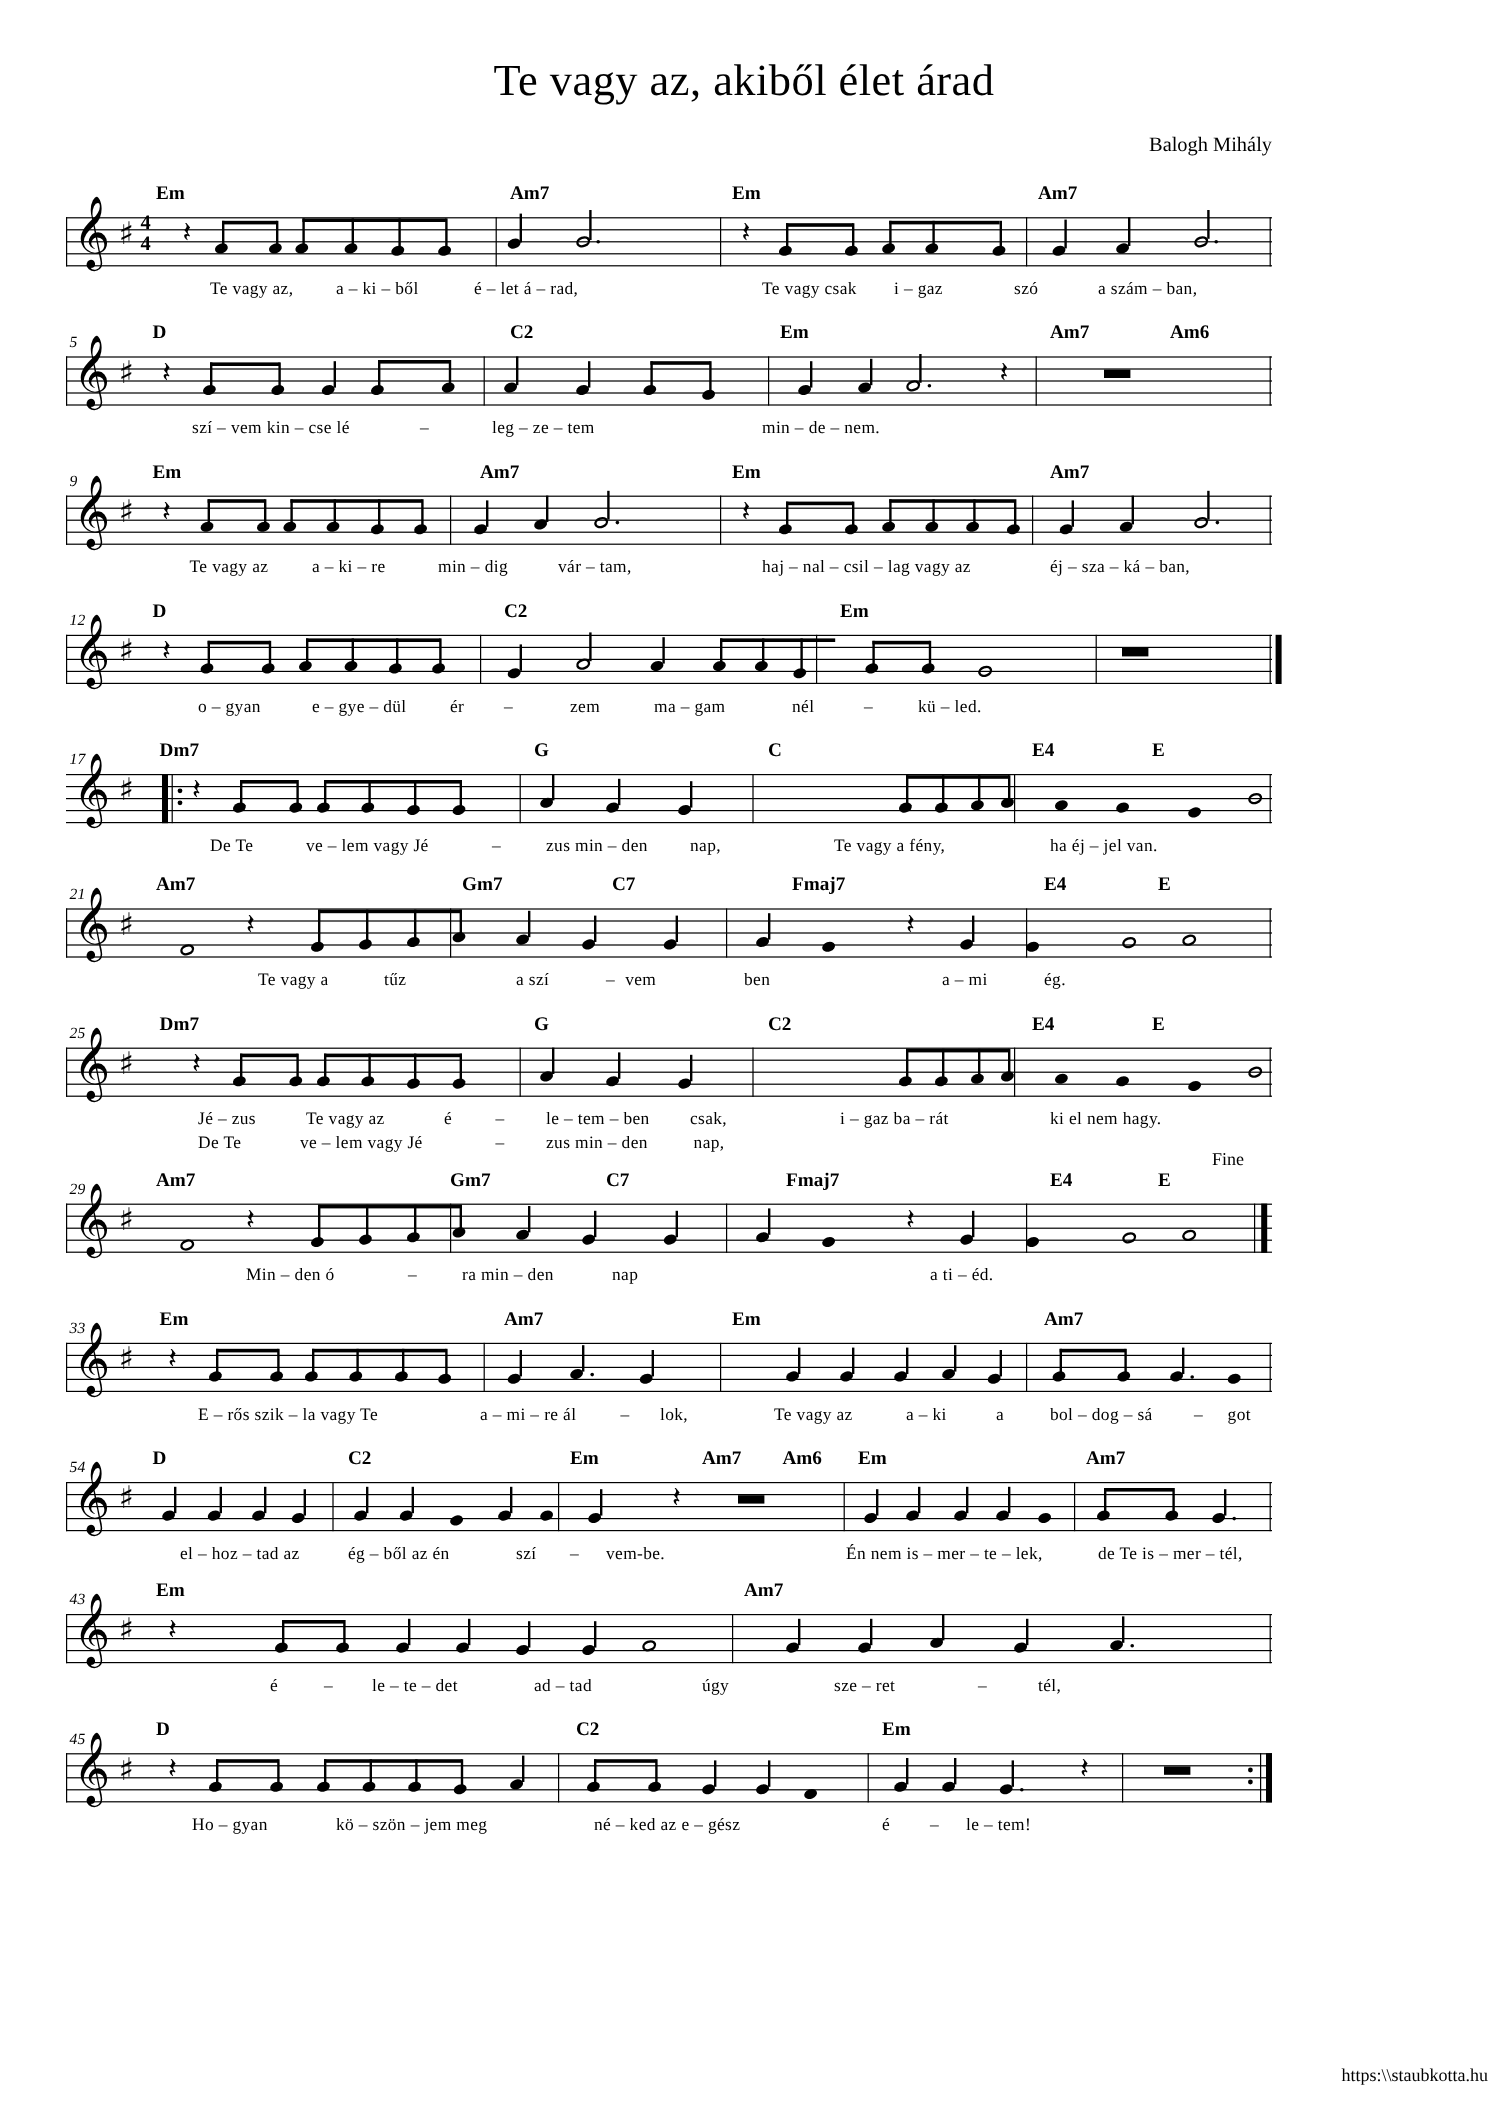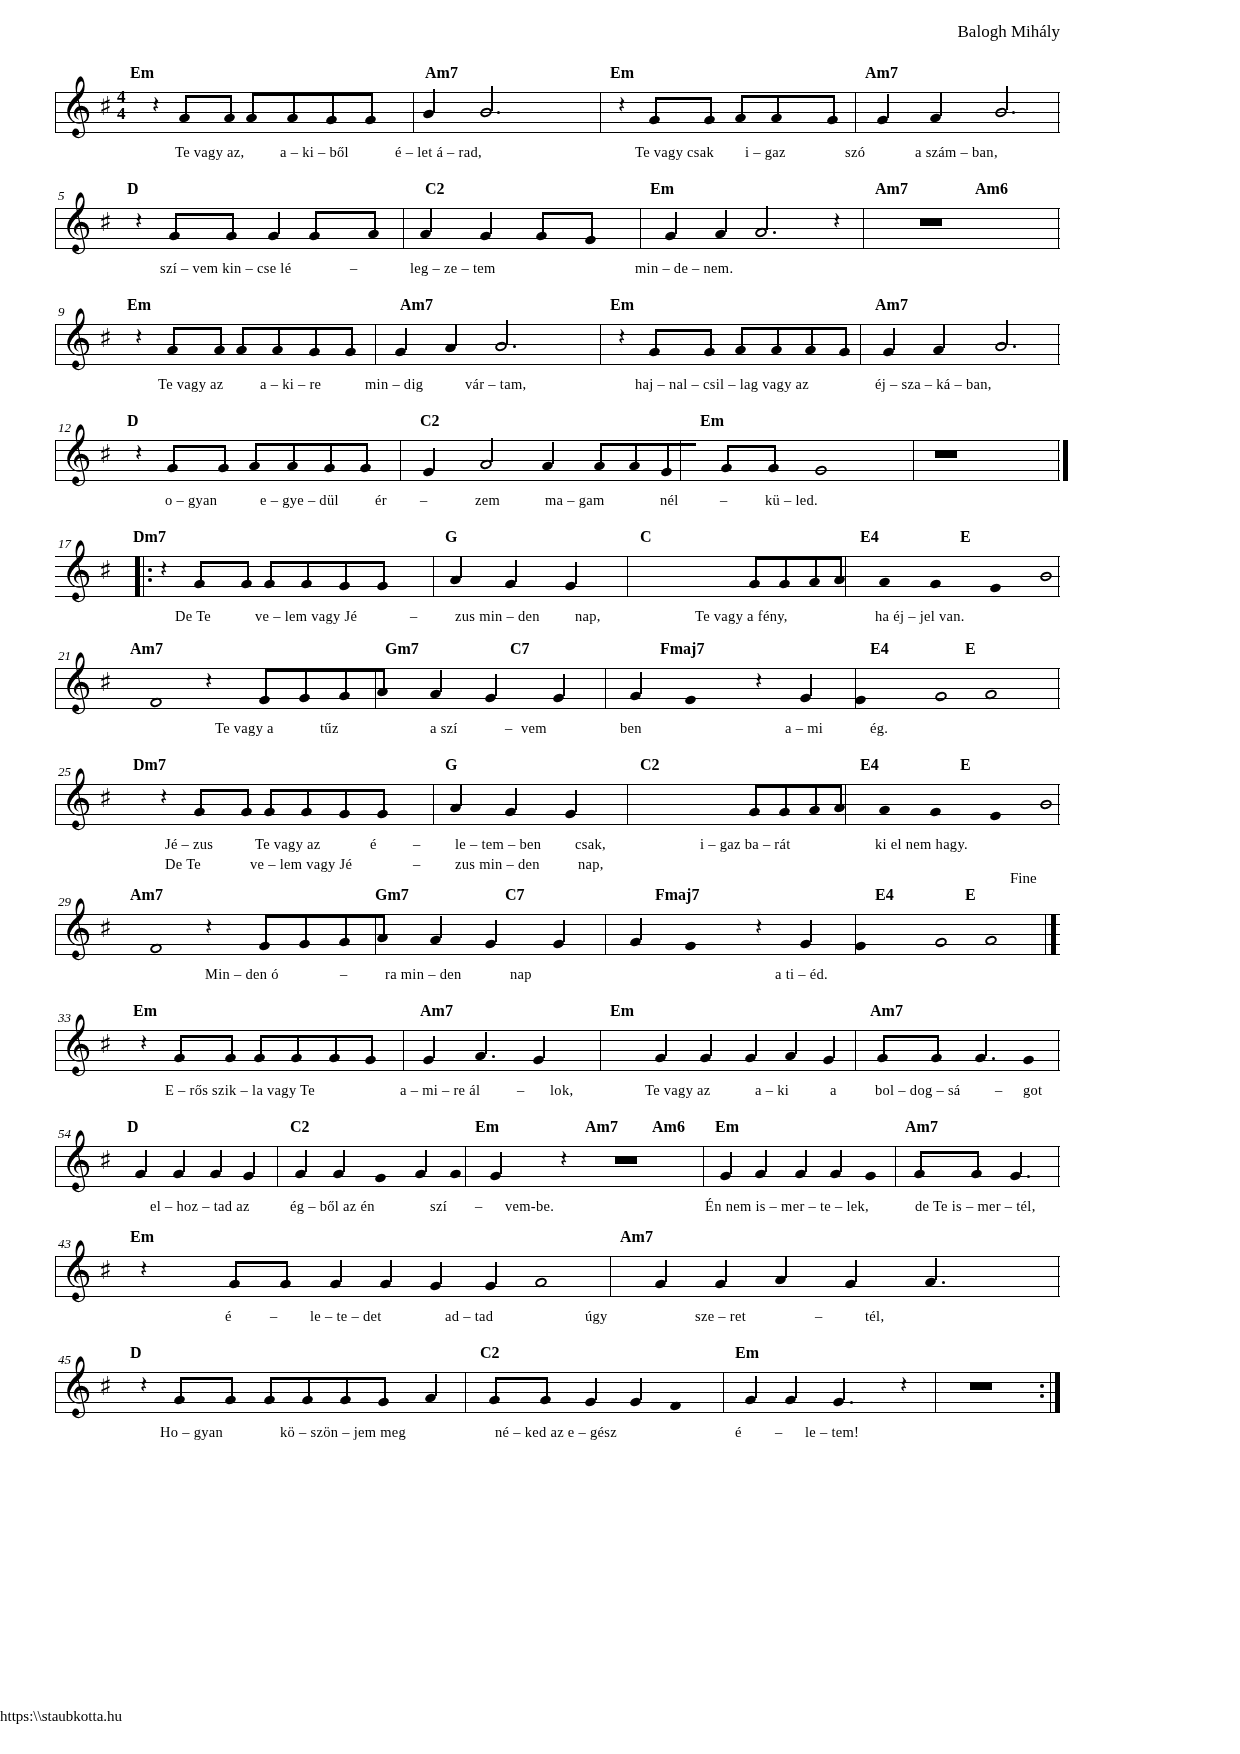--- a/index.html
+++ b/index.html
@@ -158,35 +158,36 @@
     position: absolute; width: 3px; height: 3px;
     background: #000; border-radius: 50%;
   }
   .fine {
     position: absolute;
     font-size: 15px;
     font-family: "Liberation Serif", serif;
   }
   .footer {
     position: absolute;
-    bottom: 51px; left: 0; right: 0;
-    text-align: left;
+    bottom: 61px; left: 0; right: 0;
+    text-align: right;
     font-size: 15px;
     font-family: "Liberation Serif", serif;
   }
   .repeat-dots {
     position: absolute;
     width: 4px; height: 4px; background: #000; border-radius: 50%;
   }
 </style>
 </head>
 <body>
 
 <div class="page">
 
+  <h1 class="title">Te vagy az, akiből élet árad</h1>
   <div class="composer">Balogh Mihály</div>
 
   <div class="systems">
 
     <div class="system">
       <div class="chords">
         <span class="chord" style="left:75px">Em</span>
         <span class="chord" style="left:370px">Am7</span>
         <span class="chord" style="left:555px">Em</span>
         <span class="chord" style="left:810px">Am7</span>

